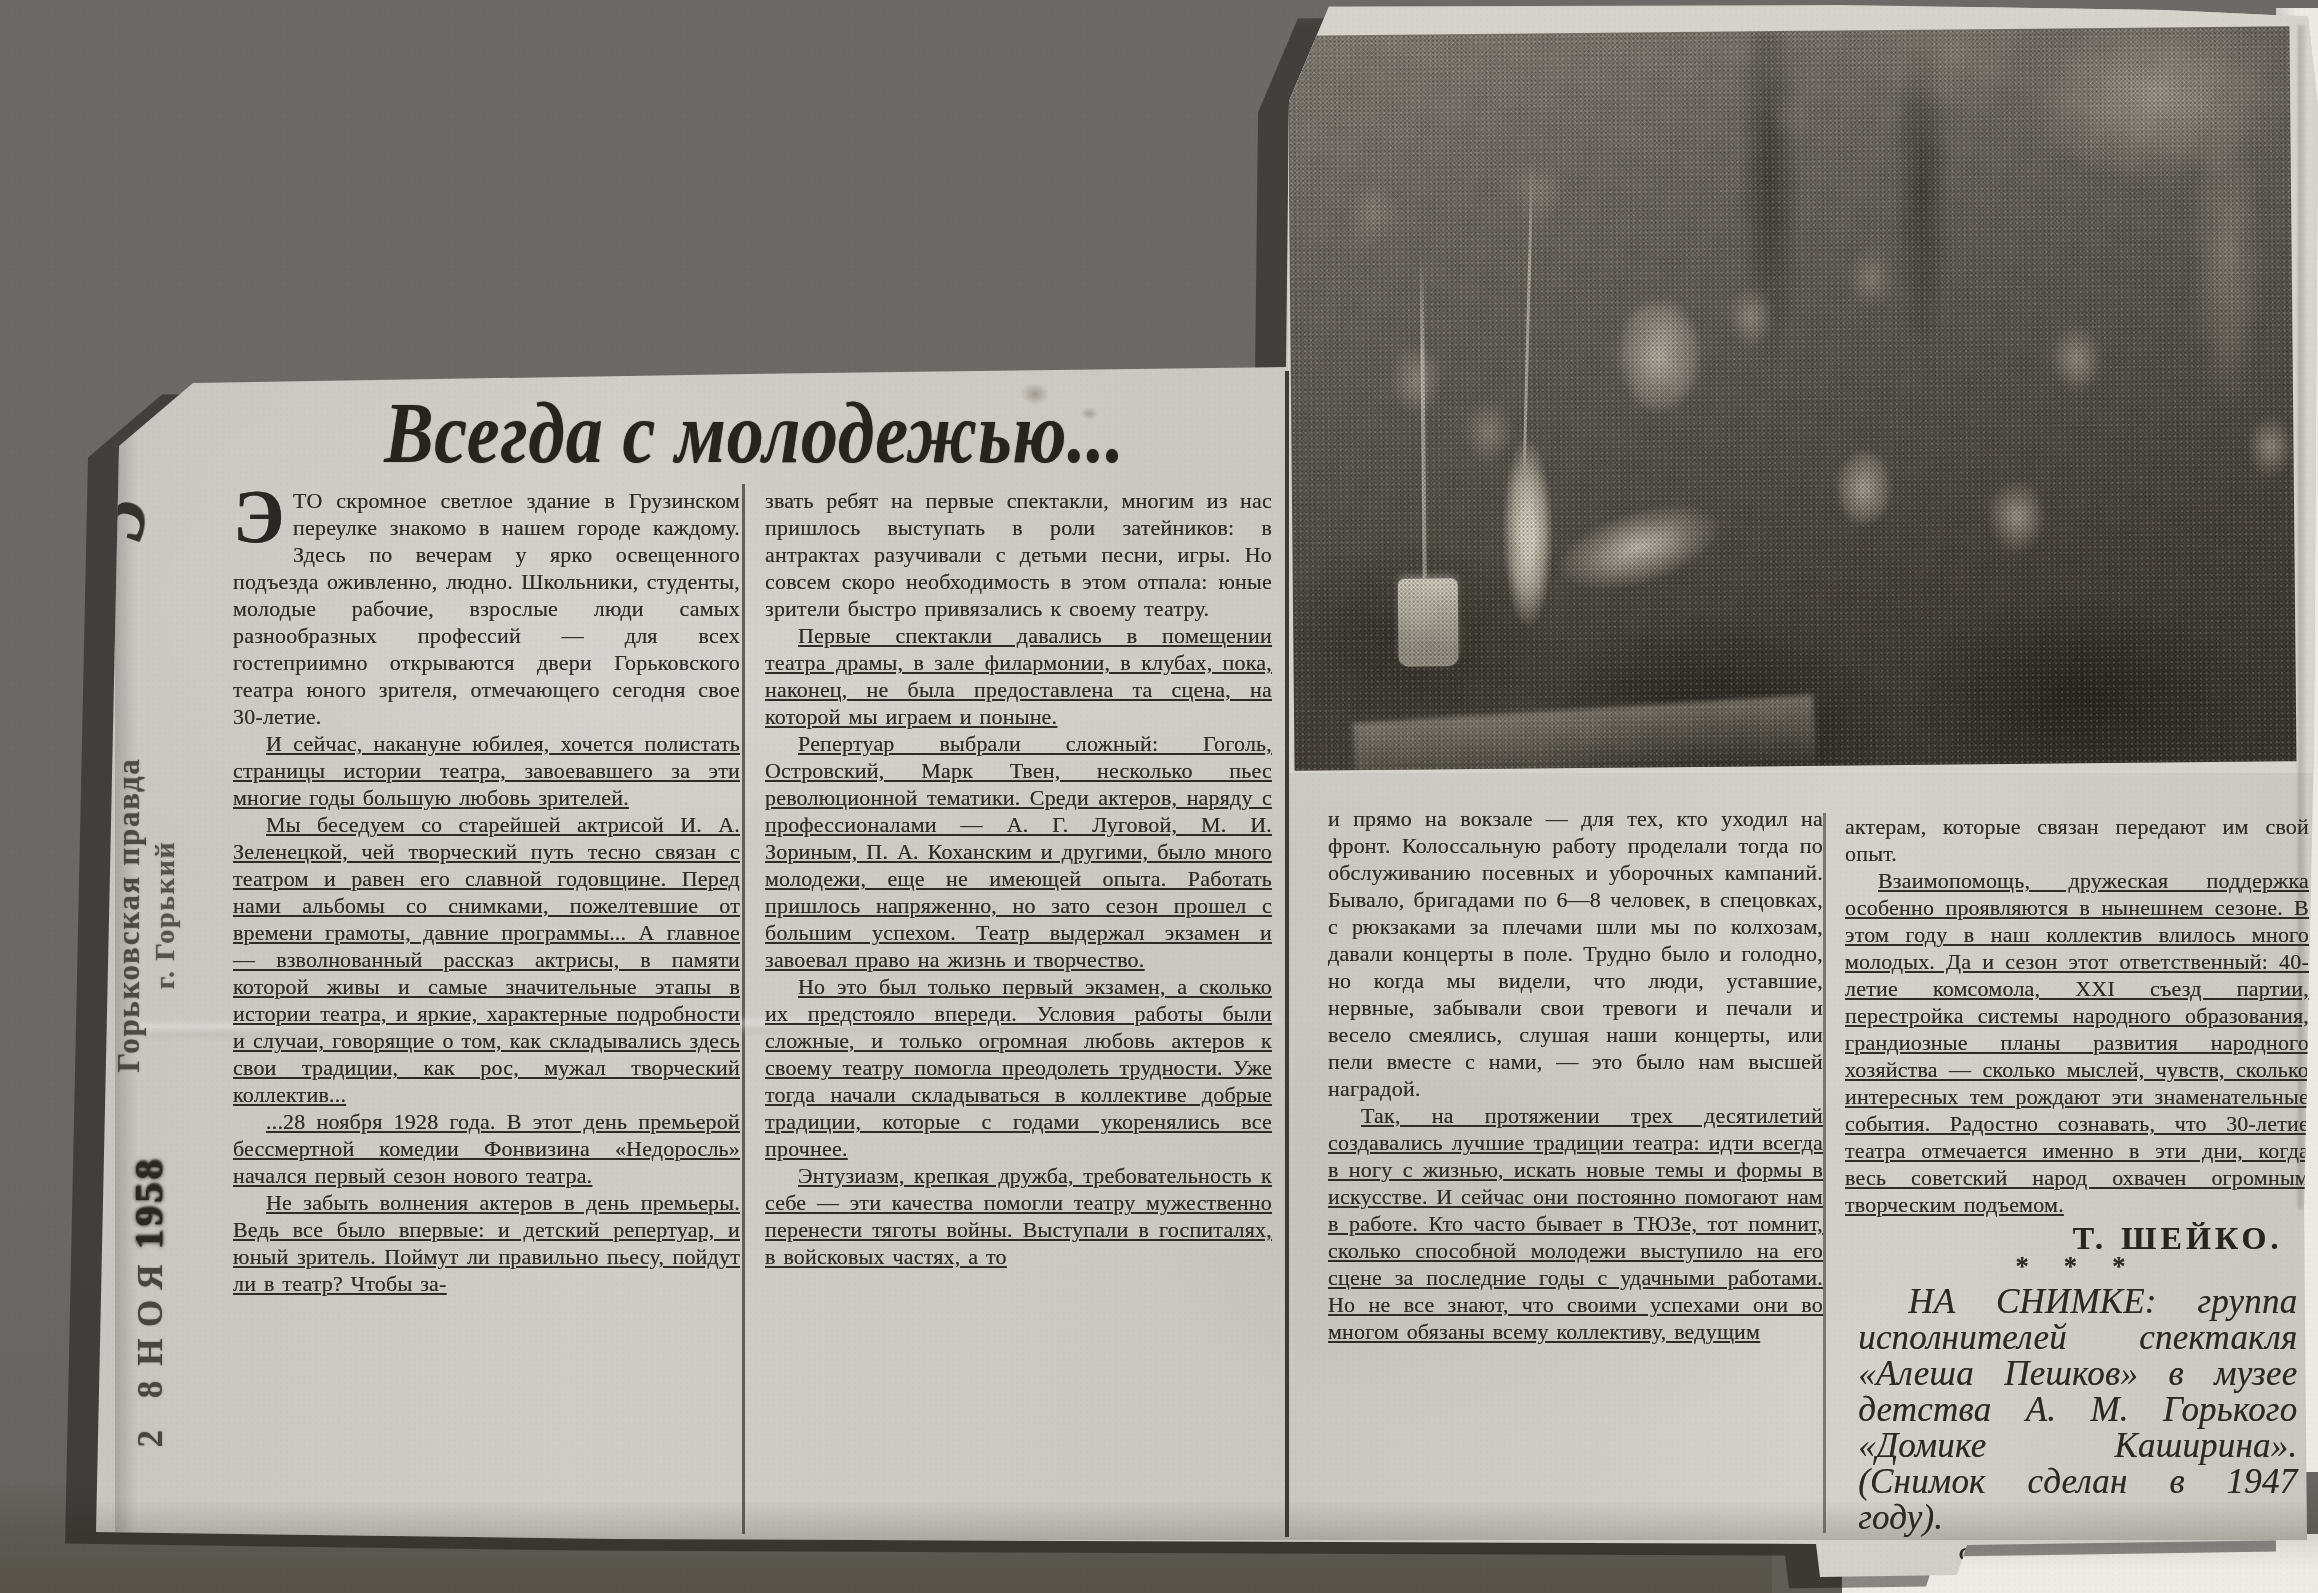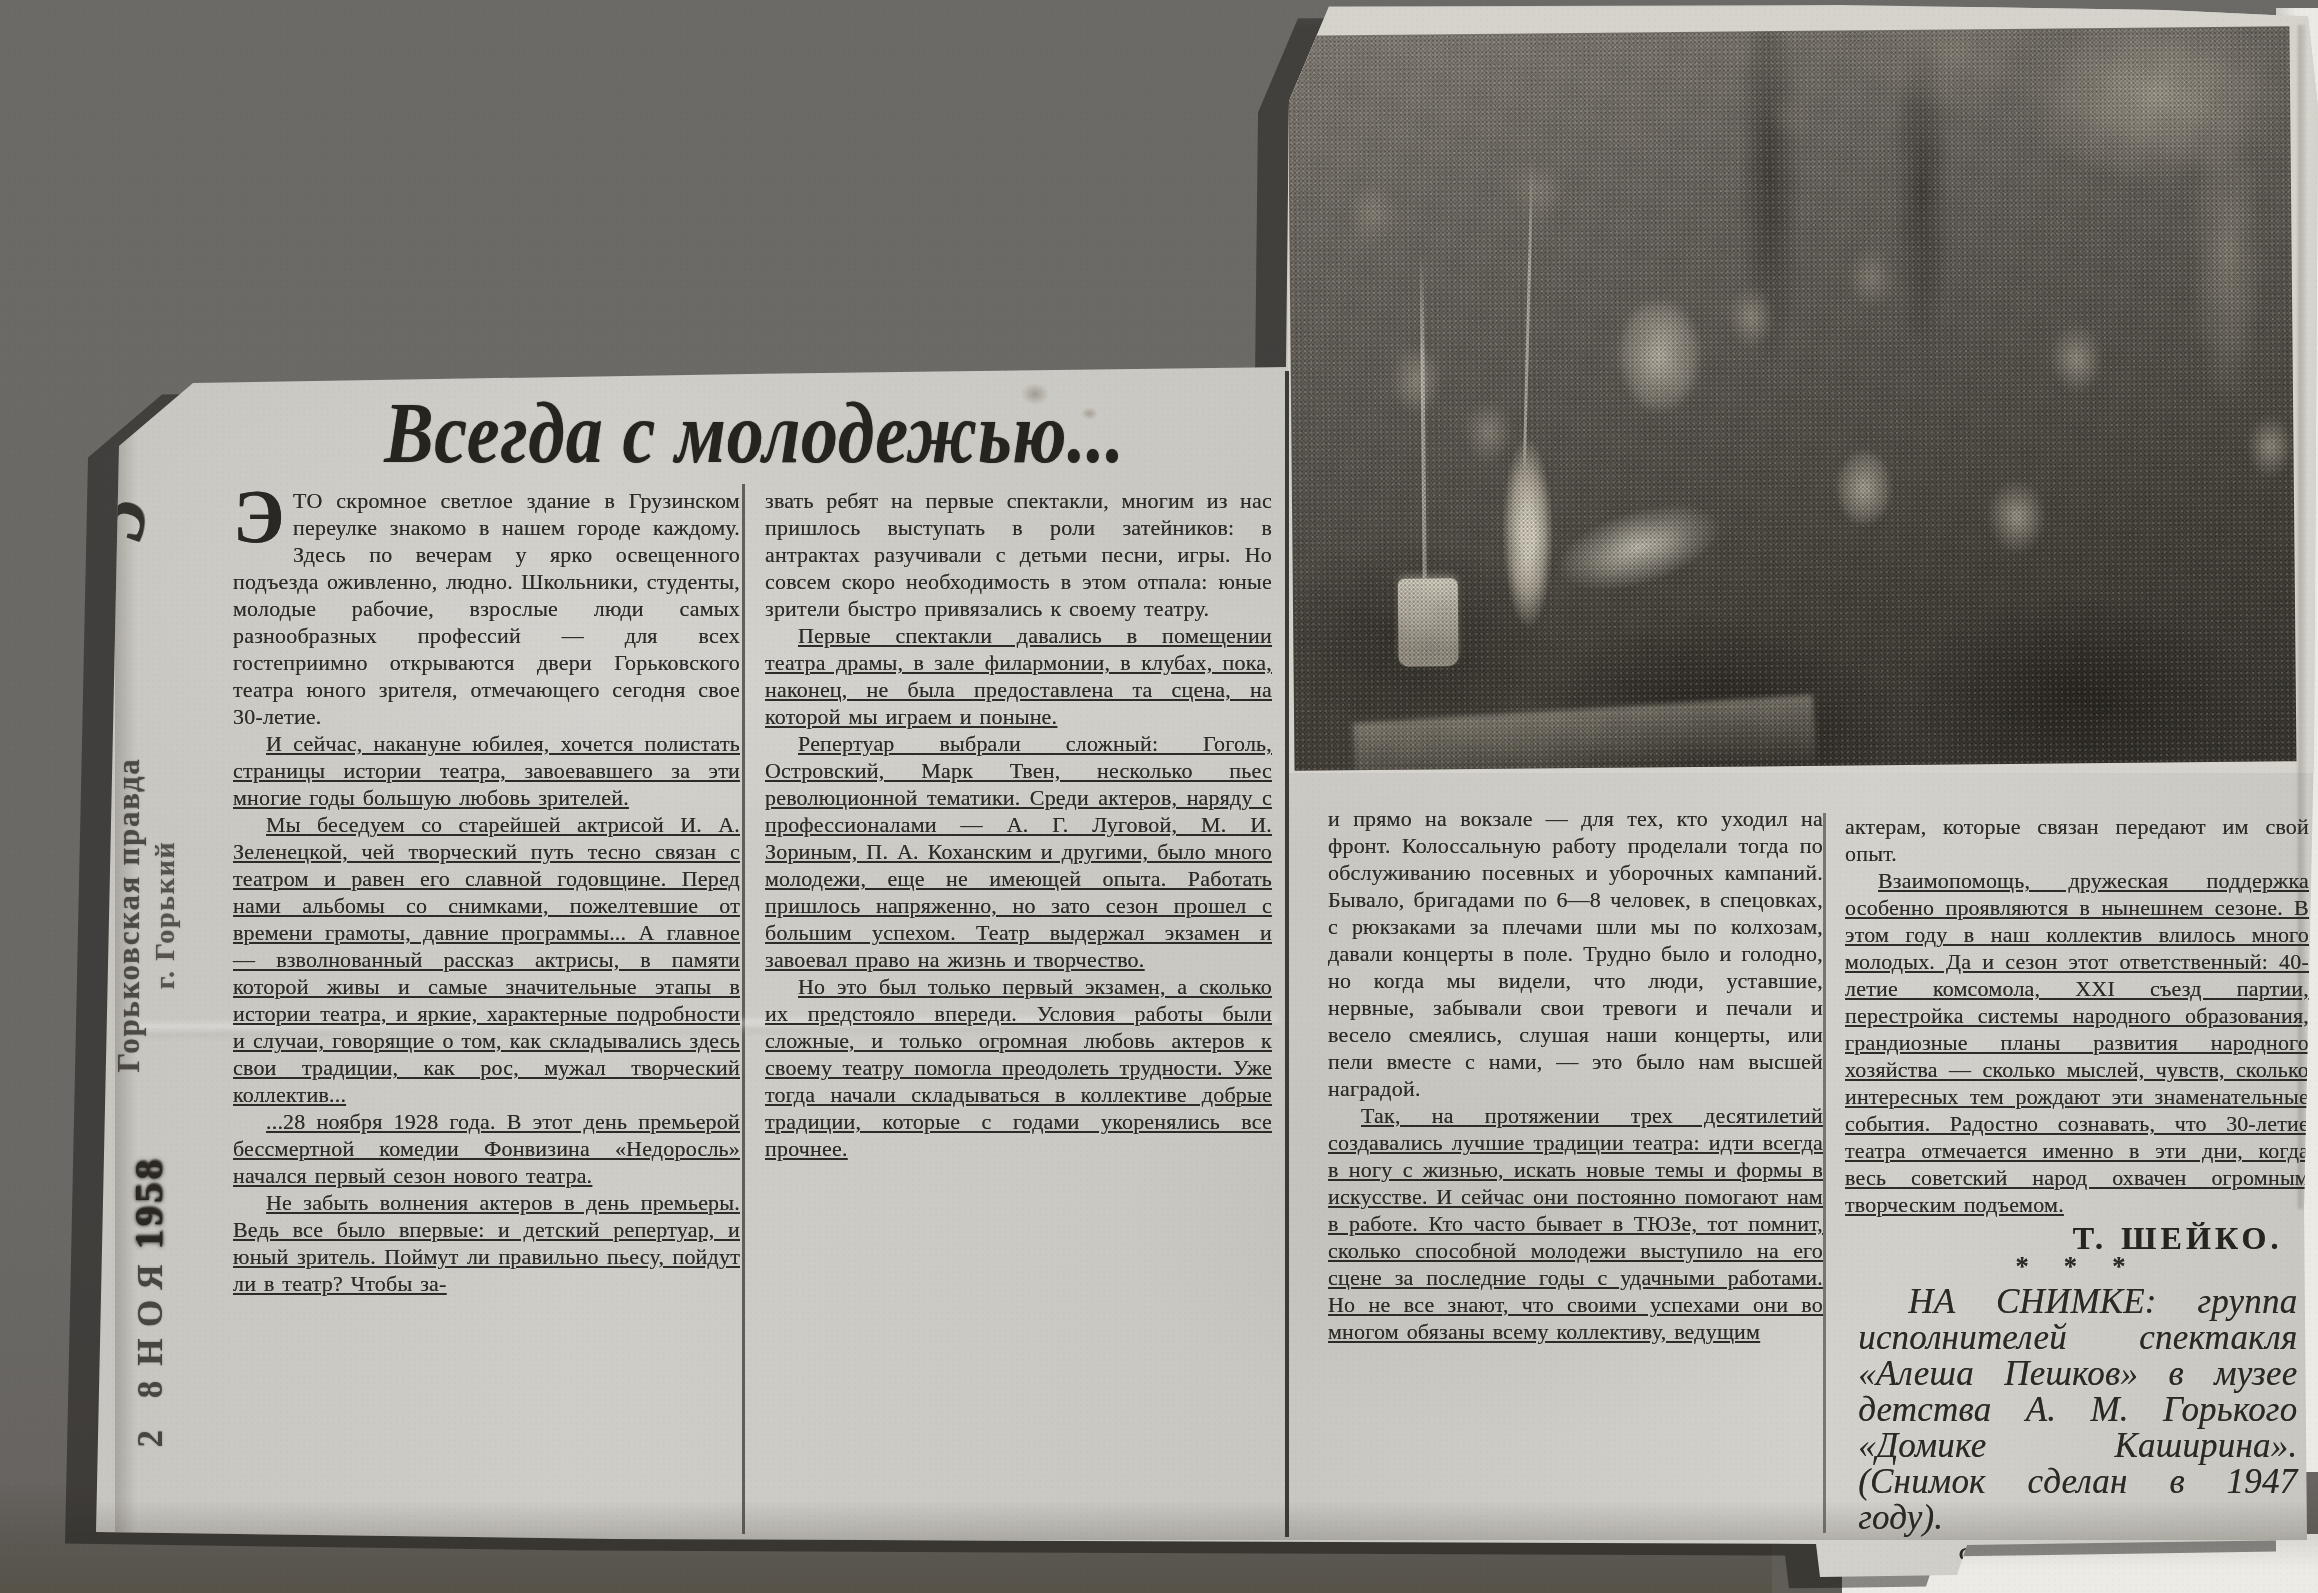--- a/index.html
+++ b/index.html
@@ -192,20 +192,21 @@
         <p class="para indent">И сейчас, накануне юбилея, хочется полистать страницы истории театра, завоевавшего за эти многие годы большую любовь зрителей.</p>
         <p class="para indent">Мы беседуем со старейшей актрисой И. А. Зеленецкой, чей творческий путь тесно связан с театром и равен его славной годовщине. Перед нами альбомы со снимками, пожелтевшие от времени грамоты, давние программы... А главное — взволнованный рассказ актрисы, в памяти которой живы и самые значительные этапы в истории театра, и яркие, характерные подробности и случаи, говорящие о том, как складывались здесь свои традиции, как рос, мужал творческий коллектив...</p>
         <p class="para indent">...28 ноября 1928 года. В этот день премьерой бессмертной комедии Фонвизина «Недоросль» начался первый сезон нового театра.</p>
         <p class="para indent">Не забыть волнения актеров в день премьеры. Ведь все было впервые: и детский репертуар, и юный зритель. Поймут ли правильно пьесу, пойдут ли в театр? Чтобы за-</p>
       </div>
     <div class="col col-2">
         <p class="para">звать ребят на первые спектакли, многим из нас пришлось выступать в роли затейников: в антрактах разучивали с детьми песни, игры. Но совсем скоро необходимость в этом отпала: юные зрители быстро привязались к своему театру.</p>
         <p class="para indent">Первые спектакли давались в помещении театра драмы, в зале филармонии, в клубах, пока, наконец, не была предоставлена та сцена, на которой мы играем и поныне.</p>
         <p class="para indent">Репертуар выбрали сложный: Гоголь, Островский, Марк Твен, несколько пьес революционной тематики. Среди актеров, наряду с профессионалами — А. Г. Луговой, М. И. Зориным, П. А. Коханским и другими, было много молодежи, еще не имеющей опыта. Работать пришлось напряженно, но зато сезон прошел с большим успехом. Театр выдержал экзамен и завоевал право на жизнь и творчество.</p>
         <p class="para indent">Но это был только первый экзамен, а сколько их предстояло впереди. Условия работы были сложные, и только огромная любовь актеров к своему театру помогла преодолеть трудности. Уже тогда начали складываться в коллективе добрые традиции, которые с годами укоренялись все прочнее.</p>
+        <p class="para indent">Энтузиазм, крепкая дружба, требовательность к себе — эти качества помогли театру мужественно перенести тяготы войны. Выступали в госпиталях, в войсковых частях, а то</p>
       </div>
     <div class="col col-3">
         <p class="para">и прямо на вокзале — для тех, кто уходил на фронт. Колоссальную работу проделали тогда по обслуживанию посевных и уборочных кампаний. Бывало, бригадами по 6—8 человек, в спецовках, с рюкзаками за плечами шли мы по колхозам, давали концерты в поле. Трудно было и голодно, но когда мы видели, что люди, уставшие, нервные, забывали свои тревоги и печали и весело смеялись, слушая наши концерты, или пели вместе с нами, — это было нам высшей наградой.</p>
         <p class="para indent">Так, на протяжении трех десятилетий создавались лучшие традиции театра: идти всегда в ногу с жизнью, искать новые темы и формы в искусстве. И сейчас они постоянно помогают нам в работе. Кто часто бывает в ТЮЗе, тот помнит, сколько способной молодежи выступило на его сцене за последние годы с удачными работами. Но не все знают, что своими успехами они во многом обязаны всему коллективу, ведущим</p>
       </div>
     <div class="col col-4">
       <div>
           <p class="para">актерам, которые связан передают им свой опыт.</p>
           <p class="para indent">Взаимопомощь, дружеская поддержка особенно проявляются в нынешнем сезоне. В этом году в наш коллектив влилось много молодых. Да и сезон этот ответственный: 40-летие комсомола, XXI съезд партии, перестройка системы народного образования, грандиозные планы развития народного хозяйства — сколько мыслей, чувств, сколько интересных тем рождают эти знаменательные события. Радостно сознавать, что 30-летие театра отмечается именно в эти дни, когда весь советский народ охвачен огромным творческим подъемом.</p>
         </div>

